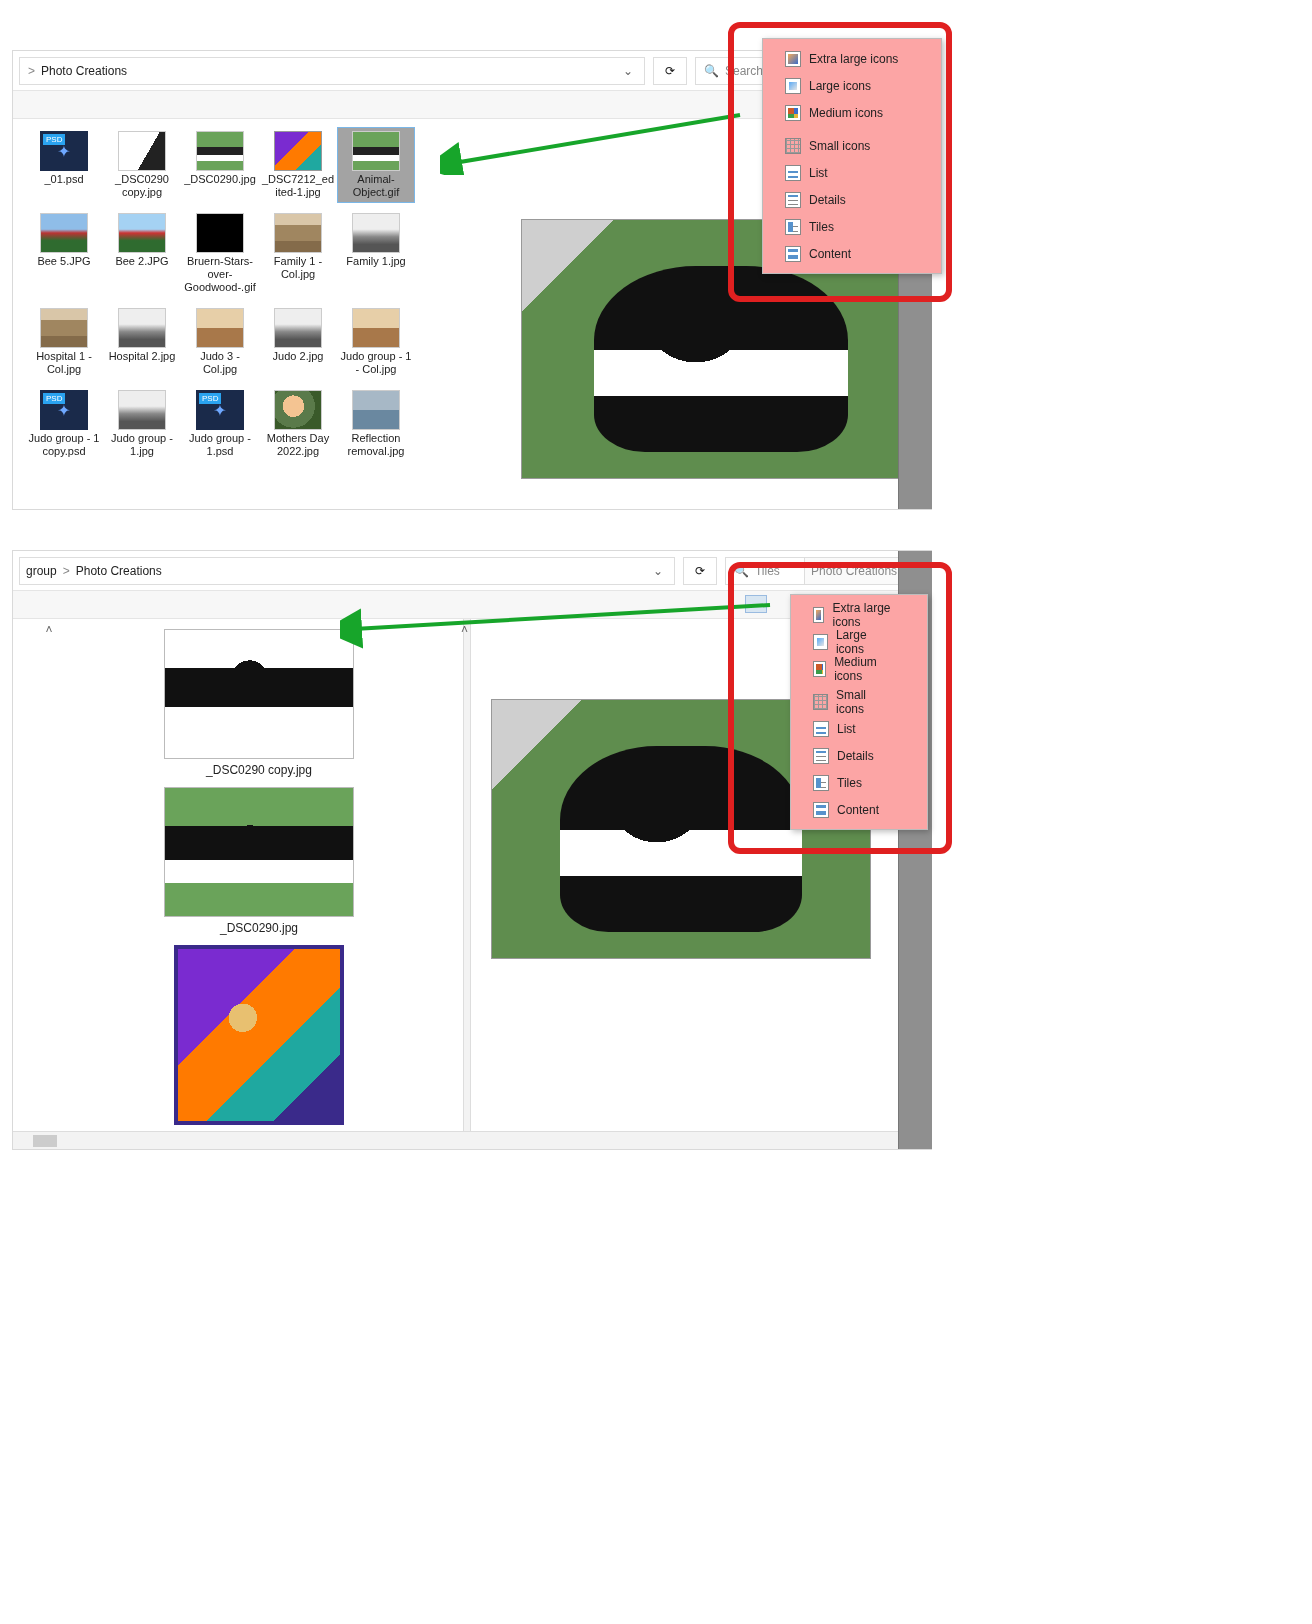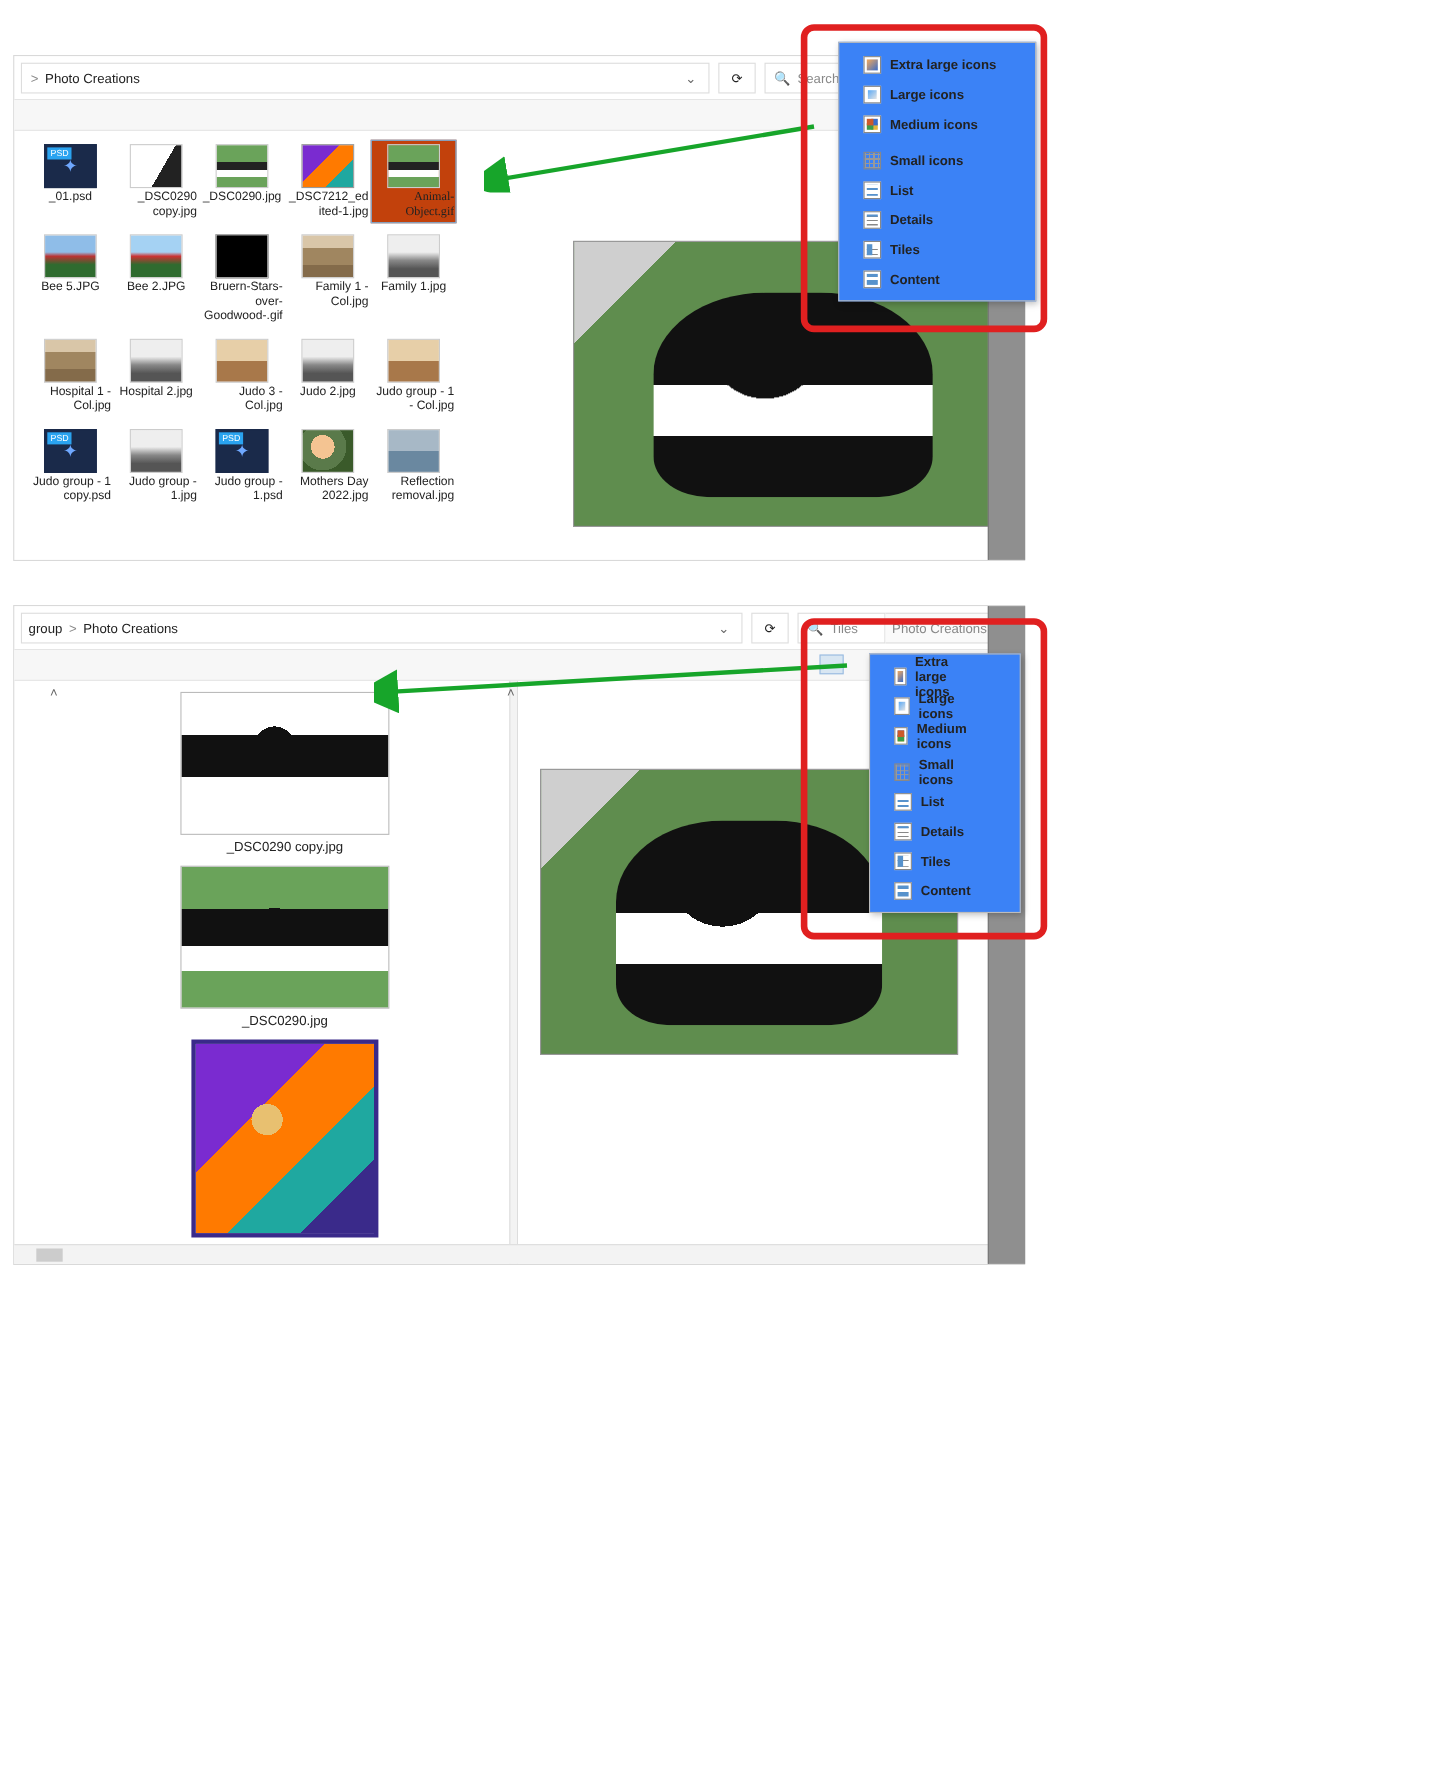--- a/index.html
+++ b/index.html
@@ -66,29 +66,28 @@
   
   .grid-med {
     display: grid;
     grid-template-columns: repeat(5, 78px);
     gap: 6px 0;
     width: 420px;
   }
   .item-med {
     width: 78px;
     display: flex; flex-direction: column; align-items: center;
-    text-align: right;
+    text-align: center;
     padding: 4px 2px;
     cursor: pointer;
   }
   .item-med.selected {
-    background: #c2410c;
+    background: #a3a3a3;
     border: 1px solid #7ab7e8;
     padding: 3px 1px;
-    font-family: Liberation Serif, serif;
   }
   .item-med .thumb {
     width: 48px; height: 40px;
     display: flex; align-items: center; justify-content: center;
     border: 1px solid #ccc;
     background: #eee;
     margin-bottom: 2px;
     overflow: hidden;
   }
   .item-med .label {
@@ -131,26 +130,25 @@
     position:absolute; left:18%; top:18%; width:64%; height:72%;
     background:
       radial-gradient(ellipse at 40% 30%, #111 0 22%, transparent 22%),
       linear-gradient(180deg,#111 0 45%,#fff 45% 70%,#111 70%);
     border-radius: 40% 40% 20% 20%;
   }
 
   
   .popup {
     position: absolute;
-    background: #3b82f6;
+    background: #fca5a5;
     border: 1px solid #bcbcbc;
     box-shadow: 2px 2px 6px rgba(0,0,0,0.25);
     padding: 6px 4px 6px 22px;
     z-index: 20;
-    font-weight: bold;
   }
   .popup .row {
     height: 27px;
     display: flex; align-items: center; gap: 8px;
     padding-right: 30px;
     cursor: pointer;
   }
   .popup .spacer { height: 6px; }
   .popup .vicon {
     width: 16px; height: 16px; display:inline-block;

